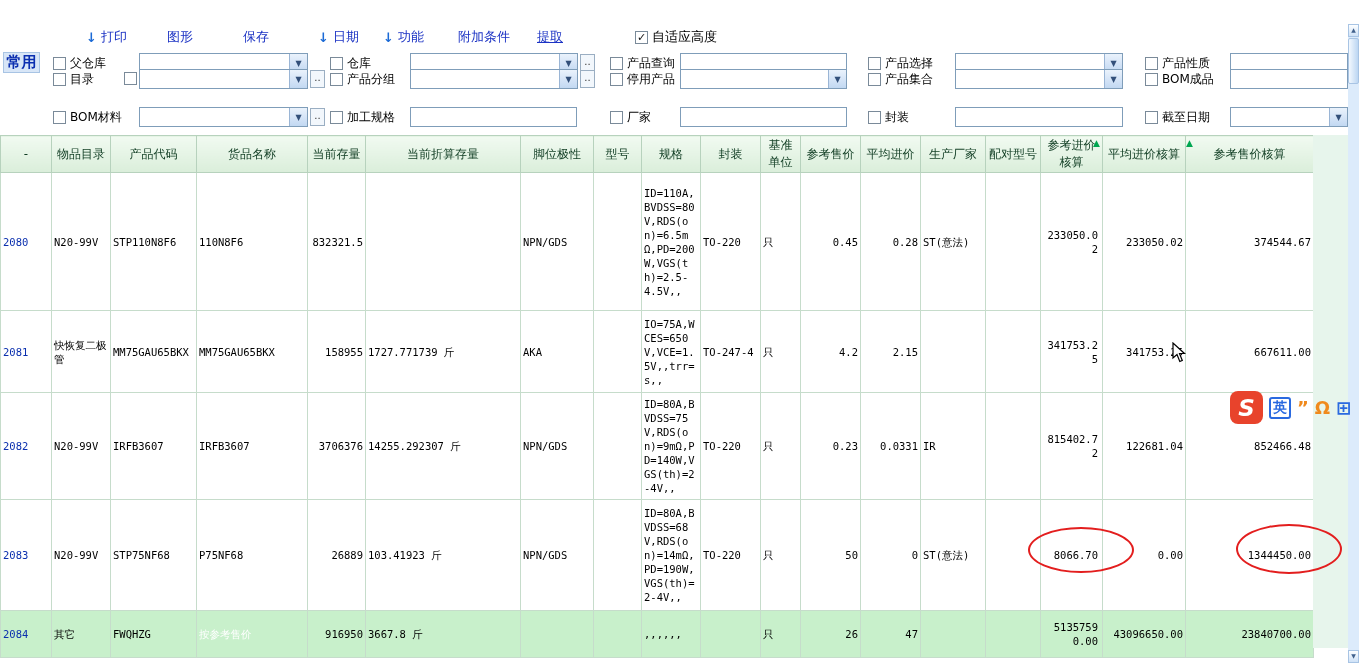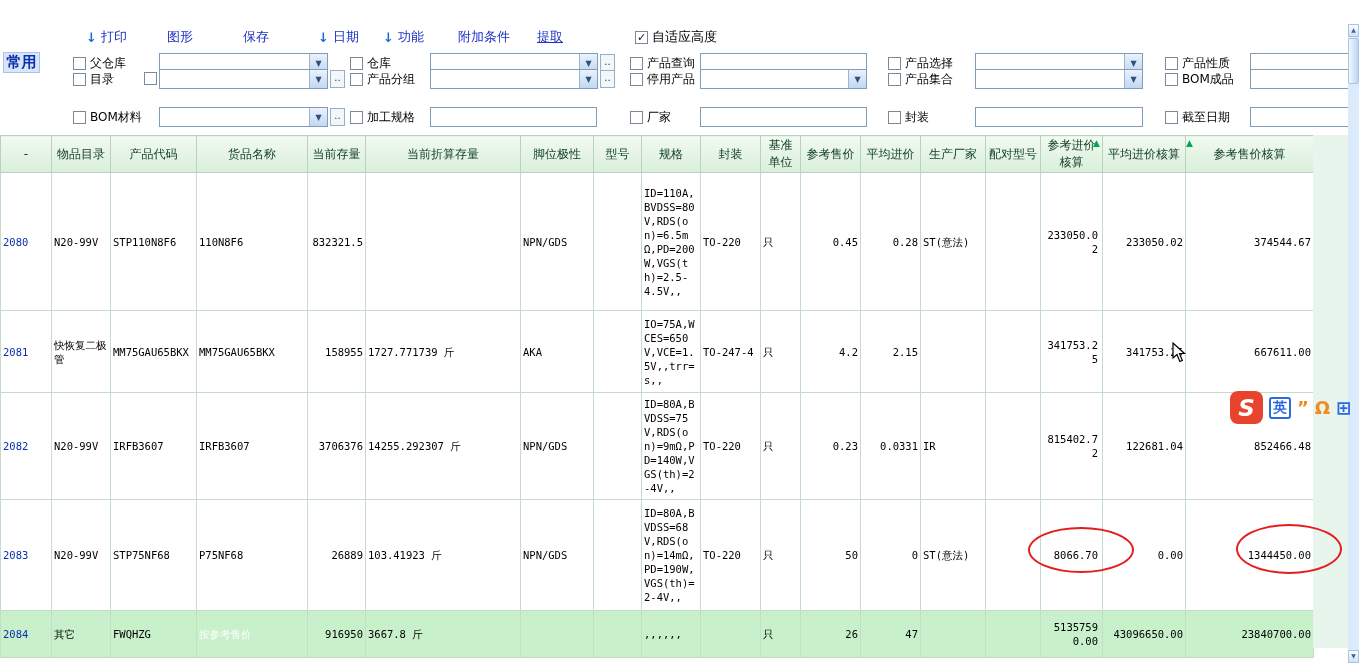--- a/index.html
+++ b/index.html
@@ -19,21 +19,21 @@
   
   .toolbar{position:absolute;left:0;top:24px;width:1359px;height:26px;background:#fff;}
   .tbtn{position:absolute;top:4px;font-size:13px;color:#1c33c4;display:flex;gap:4px;
     align-items:center;cursor:pointer;white-space:nowrap;}
   .tbtn .arr{color:#1b6ad6;font-weight:bold;font-size:13px;}
   .tbtn .u{text-decoration:underline;}
   .tbtn .black{color:#000;}
 
   
   .filters{position:absolute;left:0;top:50px;width:1359px;height:85px;background:#fff;}
-  .frow{position:absolute;left:0;width:1265px;height:22px;margin-left:20px;}
+  .frow{position:absolute;left:0;width:1265px;height:22px;}
   .flabel{position:absolute;top:3px;display:flex;align-items:center;gap:4px;
     font-size:12px;color:#000;white-space:nowrap;cursor:default;}
   .cb{width:13px;height:13px;box-sizing:border-box;border:1px solid #7a8a99;background:#fff;
     display:inline-flex;align-items:center;justify-content:center;font-size:11px;color:#111;}
   .combo{position:absolute;top:1px;height:20px;box-sizing:border-box;border:1px solid #7f9db9;
     background:#fff;}
   .combo .dd{position:absolute;right:0;top:0;bottom:0;width:17px;
     background:linear-gradient(#eaf2fc,#c2d8f2);border-left:1px solid #9ab5d5;
     font-size:8px;color:#33507a;display:flex;align-items:center;justify-content:center;}
   .tinput{position:absolute;top:1px;height:20px;box-sizing:border-box;border:1px solid #7f9db9;

